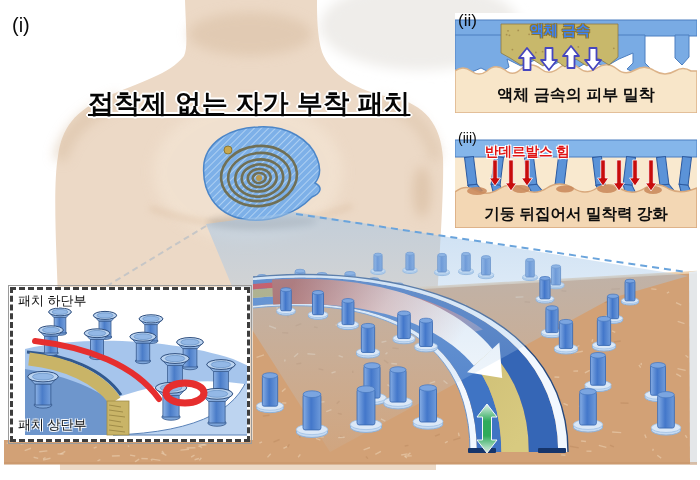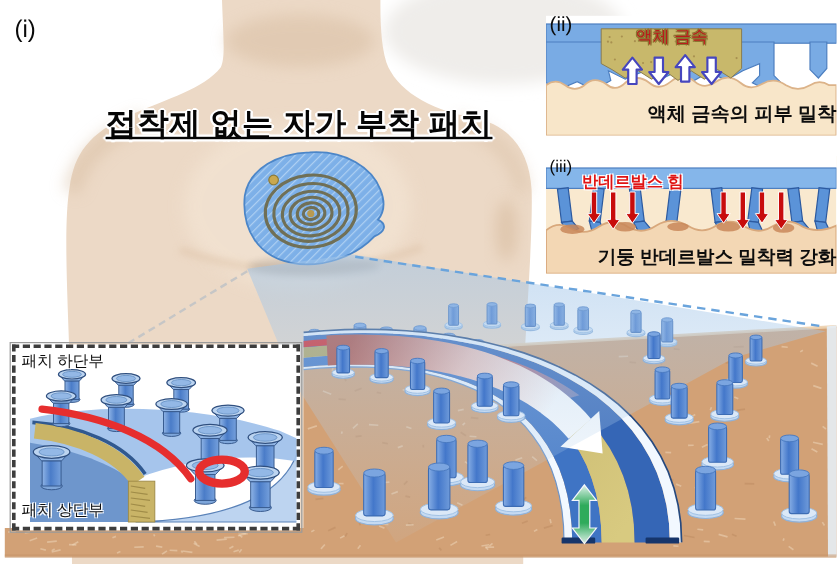--- a/index.html
+++ b/index.html
@@ -4,26 +4,26 @@
 <style>
   html,body{margin:0;padding:0;background:#fff;}
   .canvas{position:relative;width:700px;height:480px;background:#ffffff;overflow:hidden;
           font-family:"Liberation Sans","DejaVu Sans",sans-serif;}
   .abs{position:absolute;}
   .outline-white{text-shadow:-1px -1px 0 #fff,1px -1px 0 #fff,-1px 1px 0 #fff,1px 1px 0 #fff,
                  -2px 0 0 #fff,2px 0 0 #fff,0 -2px 0 #fff,0 2px 0 #fff;text-decoration:underline;}
   .outline-soft{text-shadow:-1px -1px 0 #fff,1px -1px 0 #fff,-1px 1px 0 #fff,1px 1px 0 #fff;}
   .panel-label{font-size:18px;color:#0a0a0a;font-weight:400;}
   .main-title{font-size:26px;font-weight:800;color:#050505;letter-spacing:0.5px;white-space:nowrap;}
-  .caption{font-size:16px;font-weight:700;color:#0d0d0d;text-align:right;}
+  .caption{font-size:16px;font-weight:700;color:#0d0d0d;text-align:center;}
   .inset-box{left:10px;top:287px;width:240px;height:155px;background:#ffffff;
              border:3px dashed #3d3d3d;outline:1px solid #9a9a9a;outline-offset:1px;box-sizing:border-box;}
   .inset-label{font-size:13px;font-weight:400;color:#0d0d0d;}
   .side-panel{background:transparent;}
-  .lm-label{font-size:14px;font-weight:400;color:#b91c1c;
+  .lm-label{font-size:14px;font-weight:700;color:#3b82f6;
             text-shadow:-1px -1px 0 #8a7430,1px -1px 0 #8a7430,-1px 1px 0 #8a7430,1px 1px 0 #8a7430;}
   .vdw-label{font-size:13.5px;font-weight:800;color:#e01414;}
 </style>
 </head>
 <body>
 
 <div class="canvas">
 
   <svg id="scene" class="abs" style="left:0;top:0" width="700" height="480" viewBox="0 0 700 480">
     <defs>
@@ -745,15 +745,15 @@
           <path d="M53.75,30 L58.25,30 L58.25,53 L61.5,53 L56,61 L50.5,53 L53.75,53 Z" fill="#c80c0c" stroke="#ffffff" stroke-width="0.8" stroke-linejoin="round"></path>
           <path d="M69.75,30 L74.25,30 L74.25,48 L77.5,48 L72,56 L66.5,48 L69.75,48 Z" fill="#c80c0c" stroke="#ffffff" stroke-width="0.8" stroke-linejoin="round"></path>
           <path d="M145.75,30 L150.25,30 L150.25,48 L153.5,48 L148,56 L142.5,48 L145.75,48 Z" fill="#c80c0c" stroke="#ffffff" stroke-width="0.8" stroke-linejoin="round"></path>
           <path d="M161.75,30 L166.25,30 L166.25,53 L169.5,53 L164,61 L158.5,53 L161.75,53 Z" fill="#c80c0c" stroke="#ffffff" stroke-width="0.8" stroke-linejoin="round"></path>
           <path d="M177.75,30 L182.25,30 L182.25,48 L185.5,48 L180,56 L174.5,48 L177.75,48 Z" fill="#c80c0c" stroke="#ffffff" stroke-width="0.8" stroke-linejoin="round"></path>
           <path d="M193.75,30 L198.25,30 L198.25,53 L201.5,53 L196,61 L190.5,53 L193.75,53 Z" fill="#c80c0c" stroke="#ffffff" stroke-width="0.8" stroke-linejoin="round"></path>
         </g>
     </svg>
     <div class="abs panel-label" style="left:3px;top:0;font-size:14px">(iii)</div>
     <div class="abs vdw-label outline-soft" style="left:30px;top:13px;width:200px;text-align:left">반데르발스 힘</div>
-    <div class="abs caption" style="left:0;top:74px;width:242px;font-size:15.5px">기둥 반데르발스 밀착력 강화</div>
+    <div class="abs caption" style="left:0;top:74px;width:242px;font-size:15.5px">기둥 뒤집어서 밀착력 강화</div>
   </div>
 </div>
 
 </body></html>

